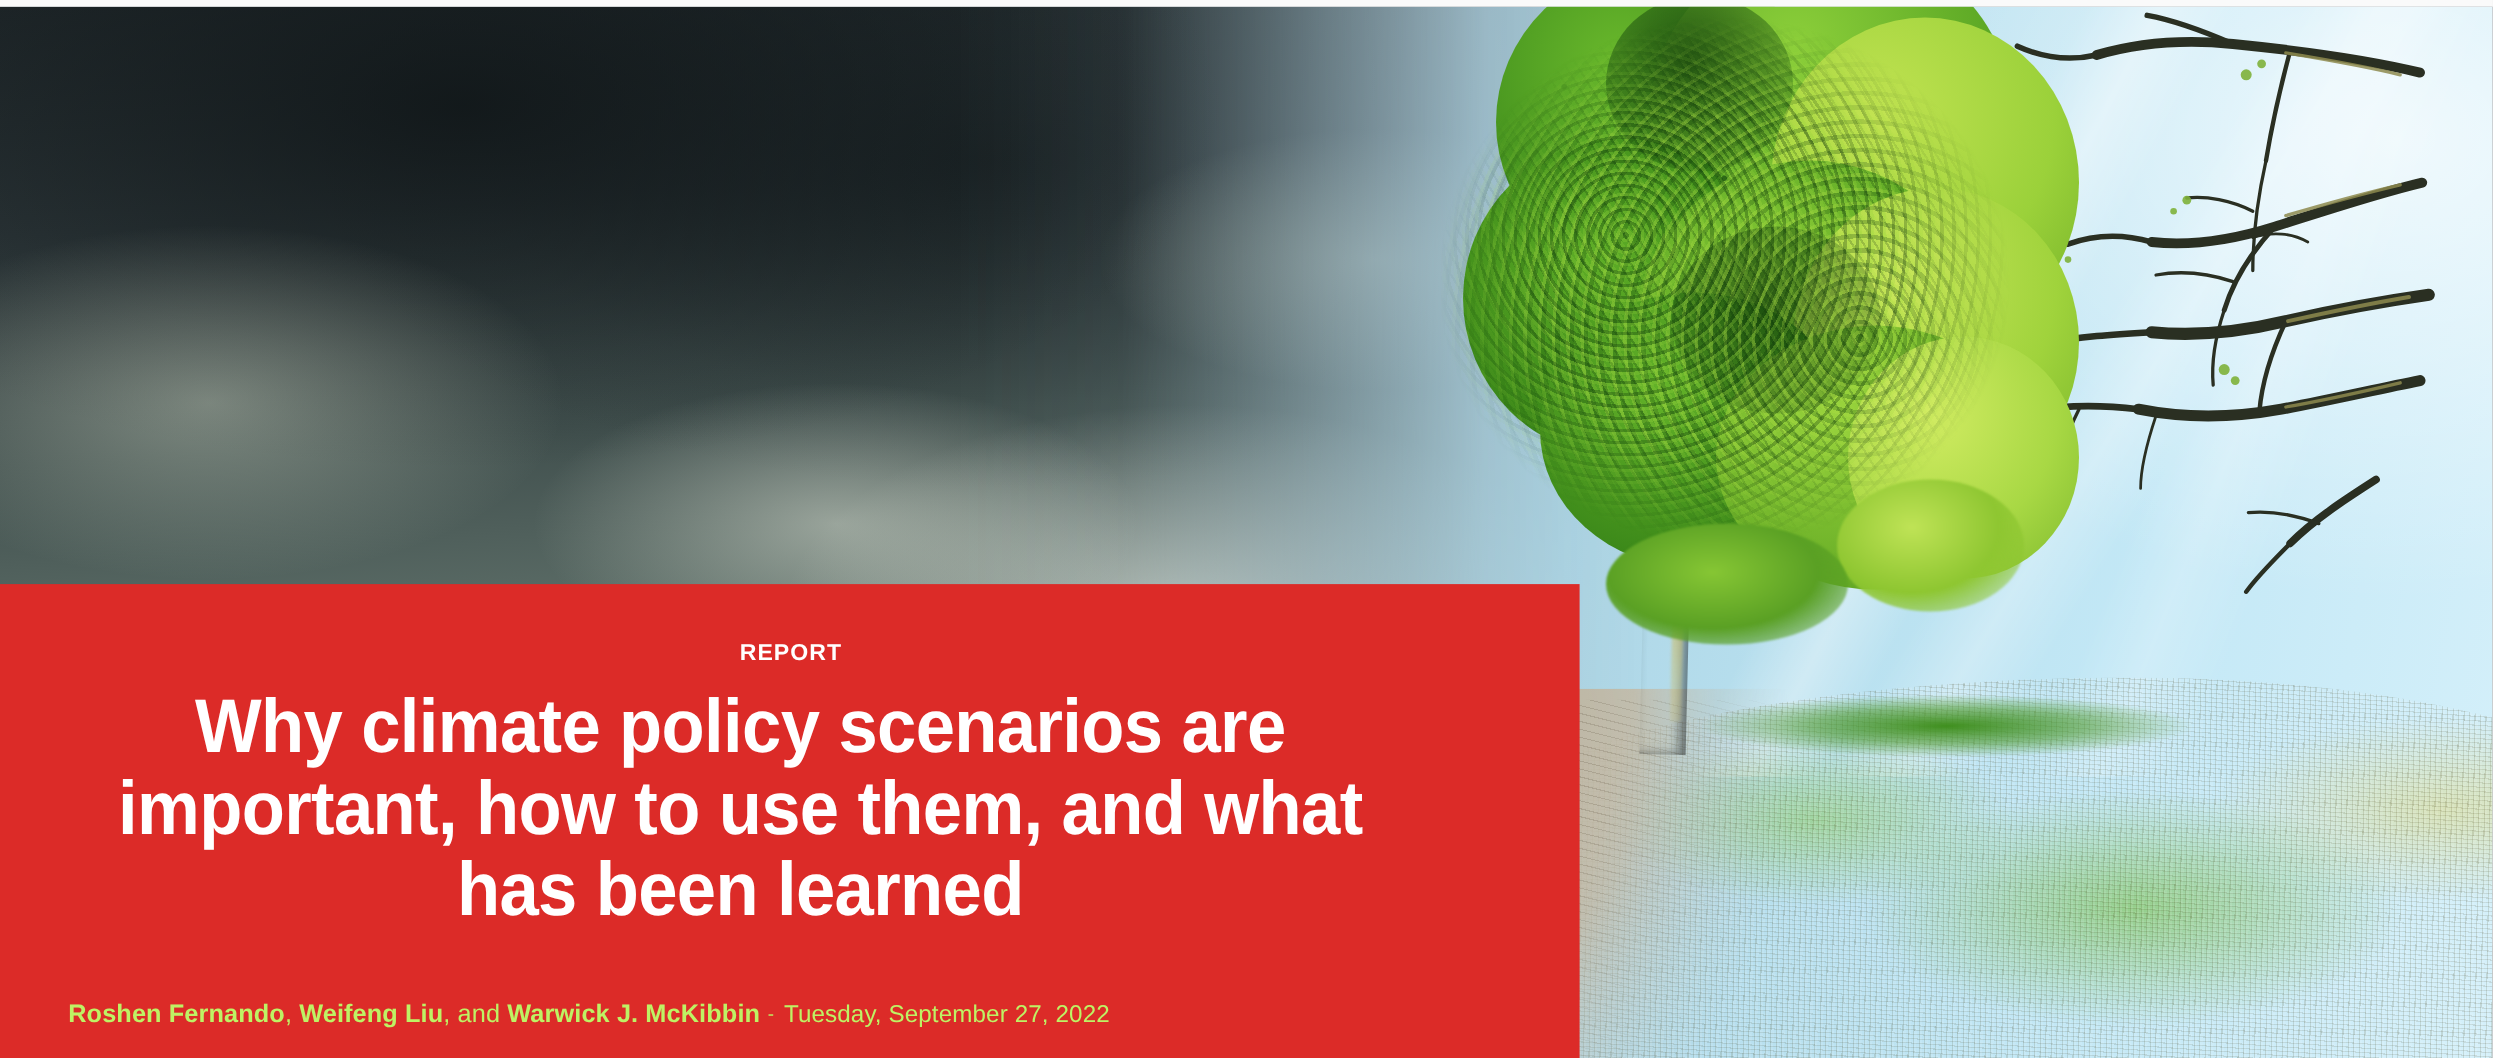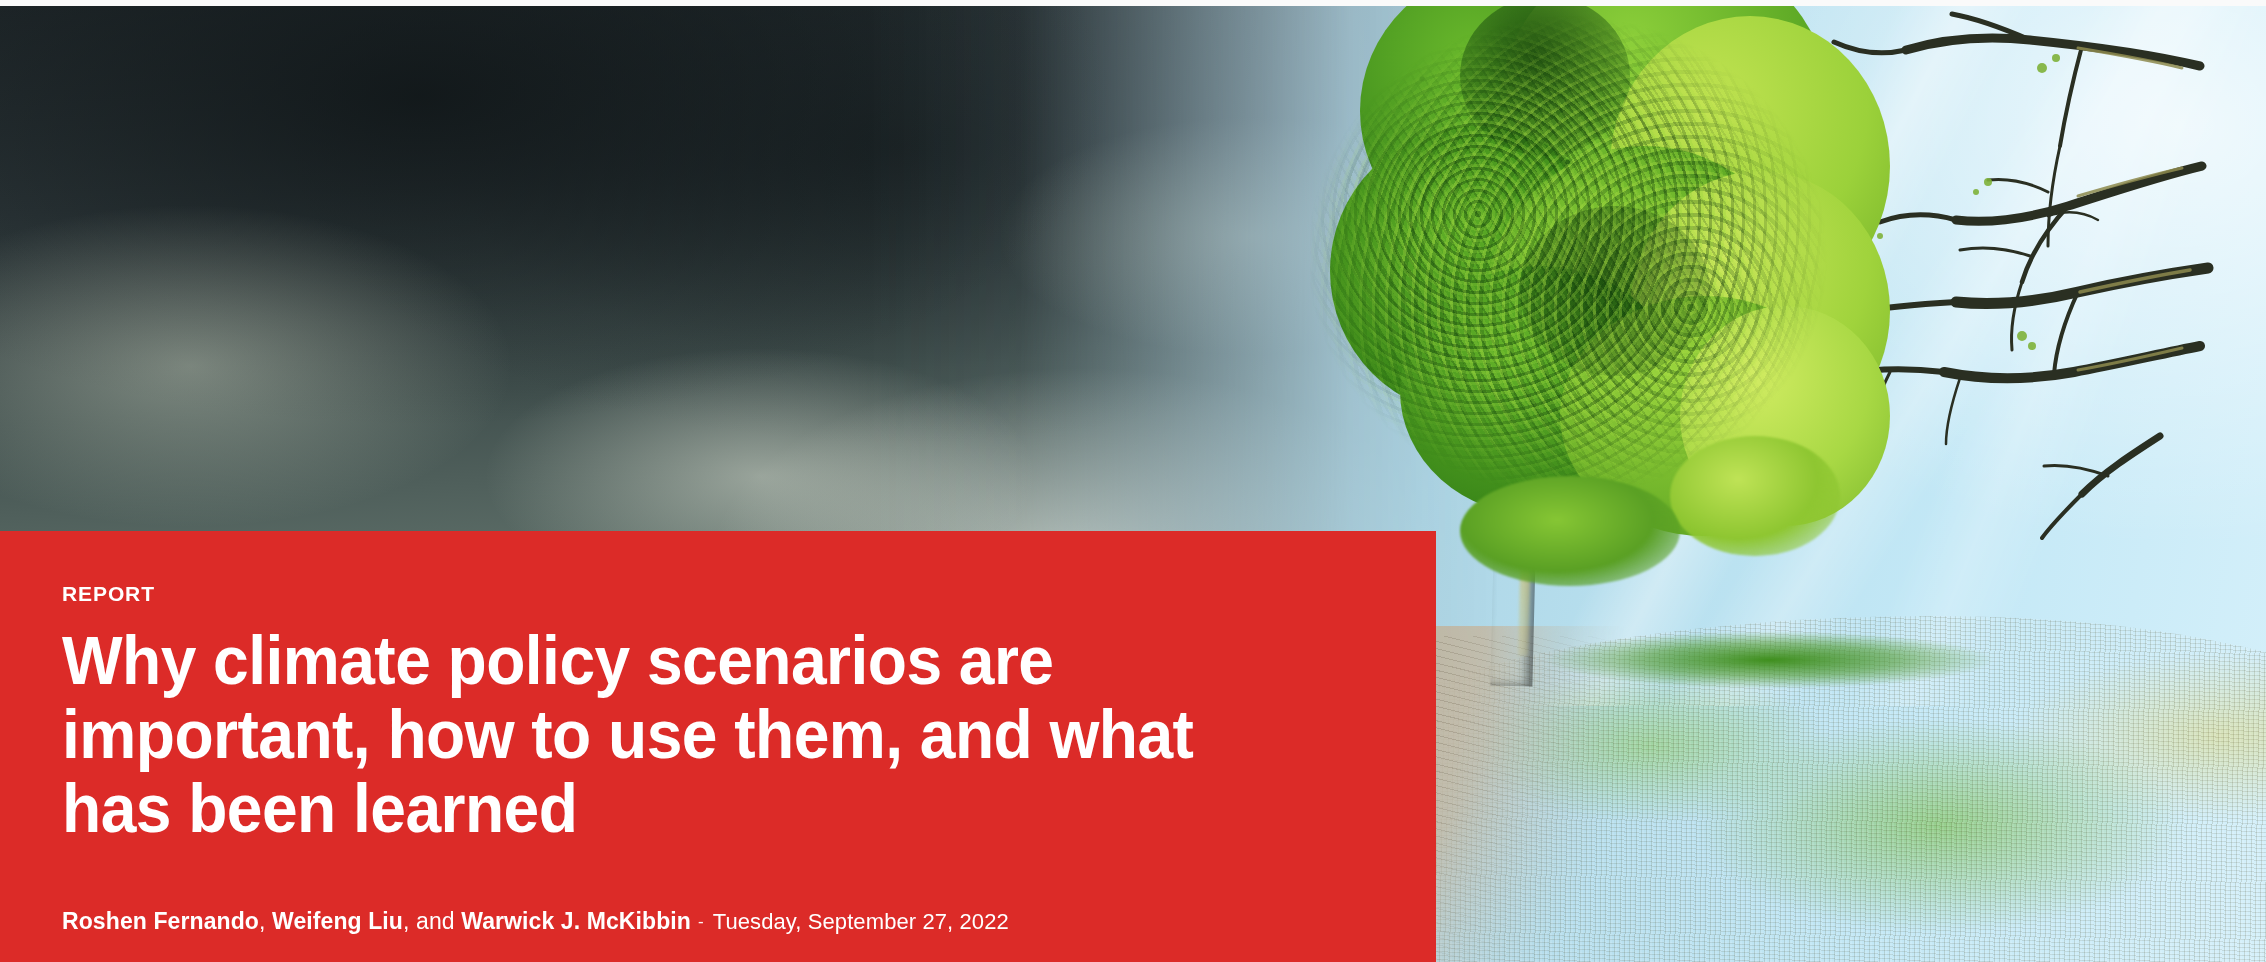--- a/index.html
+++ b/index.html
@@ -250,20 +250,21 @@
   .headline {
     position: absolute;
     left: 0;
     top: 531px;
     width: 1436px;
     height: 431px;
     background: #dc2b28;
     z-index: 30;
     box-sizing: border-box;
     padding: 52px 60px 4px 62px;
+    text-align: center;
   }
   .kicker {
     font-family: "Liberation Sans Narrow", "Liberation Sans", sans-serif;
     font-weight: 700;
     font-size: 21px;
     letter-spacing: 0.9px;
     color: #ffffff;
     line-height: 1;
     margin: 0 0 20px 0;
     text-transform: uppercase;
@@ -277,21 +278,21 @@
     color: #ffffff;
     margin: 0;
     transform: scaleX(0.93);
     transform-origin: left top;
     max-width: 1370px;
   }
   .byline {
     position: absolute;
     left: 62px;
     bottom: 26px;
-    color: #ffffff;
+    color: #bef264;
     font-size: 21.5px;
     line-height: 1.2;
     white-space: nowrap;
   }
   .byline .authors {
     font-family: "Liberation Sans Narrow", "Liberation Sans", sans-serif;
     font-weight: 700;
     font-size: 23px;
     letter-spacing: 0.1px;
   }

